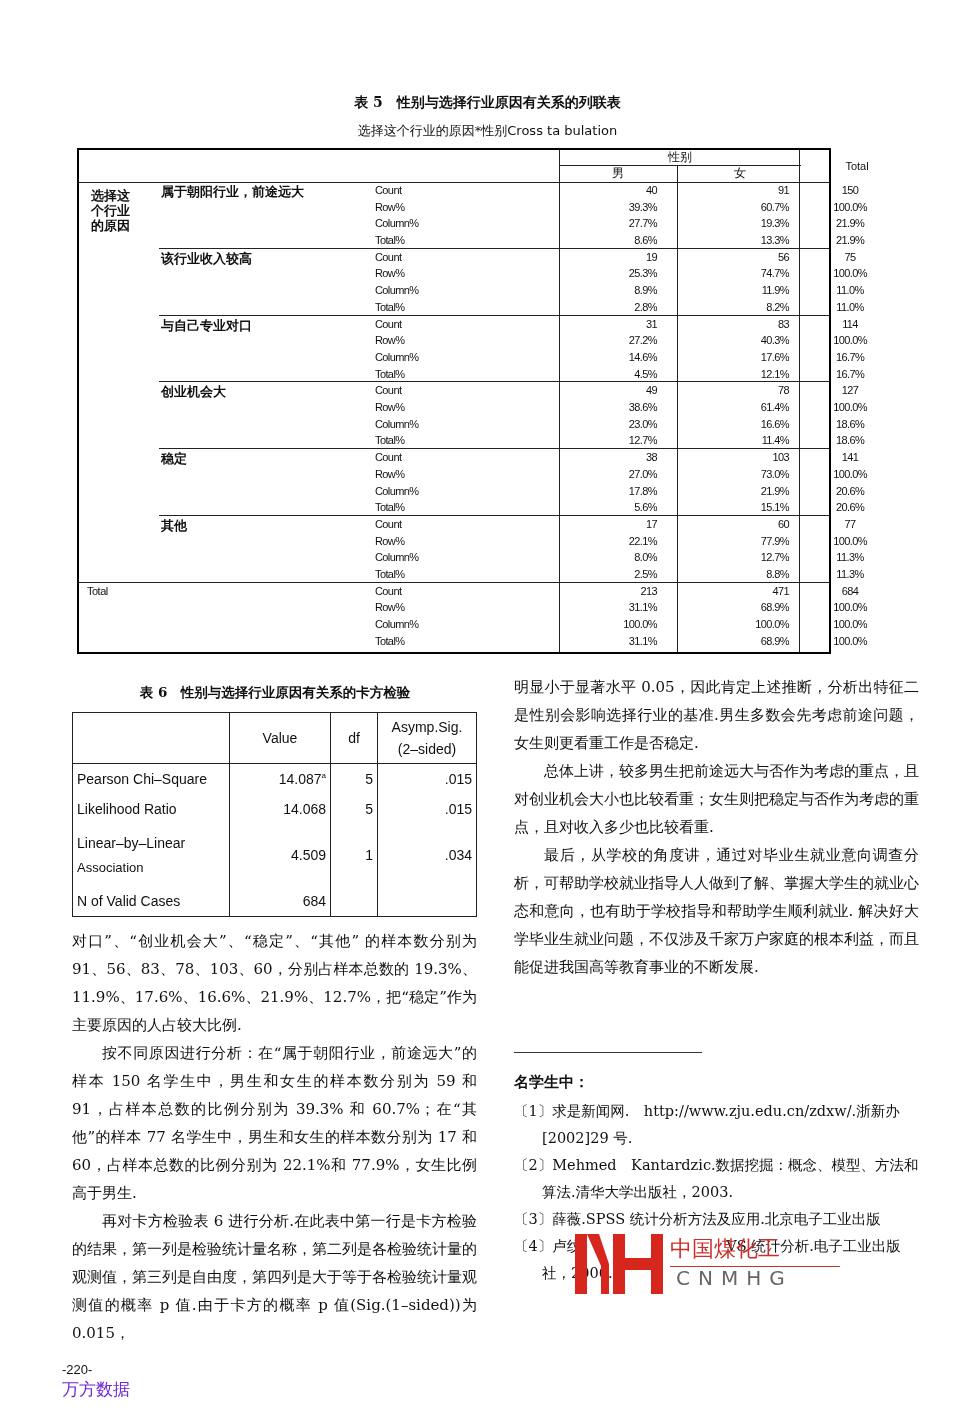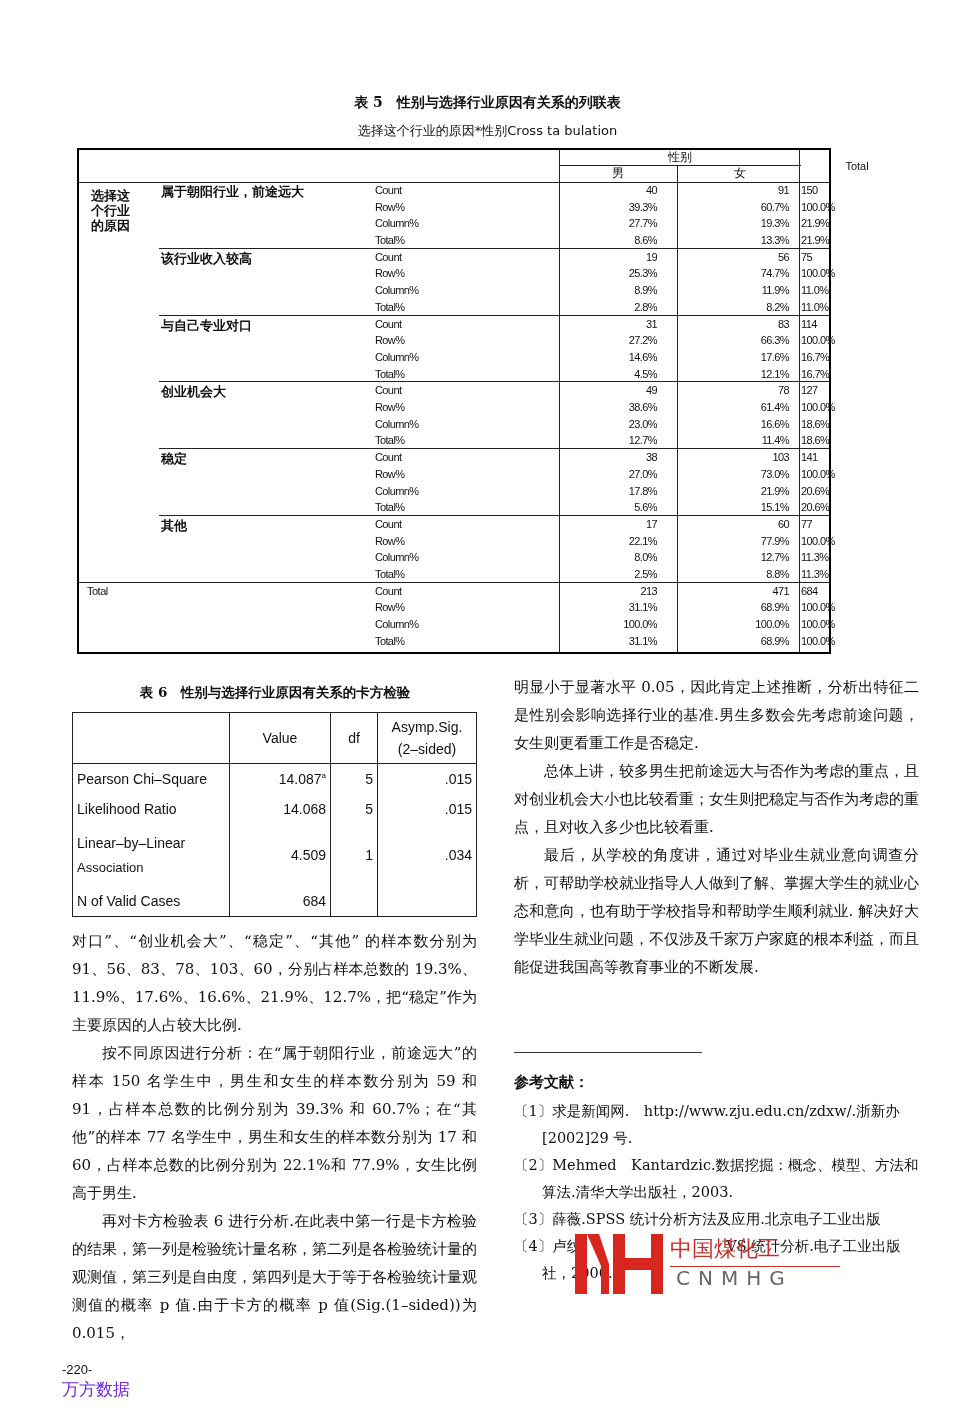--- a/index.html
+++ b/index.html
@@ -27,21 +27,21 @@
                  font-family: "DejaVu Sans", sans-serif; }
   .group { position: absolute; left: 0; right: 0; height: 67px; }
   .group .topline { position: absolute; left: 80px; right: 0; top: -1px; border-top: 1.3px solid #222; }
   .g-label { position: absolute; left: 82px; top: 2px; width: 180px; font-size: 13px; line-height: 15px;
              font-family: "DejaVu Sans", sans-serif; font-weight: bold; }
   .stat-row { position: absolute; left: 0; right: 0; height: 16.7px; font-size: 11px; line-height: 16.7px;
               font-family: "Liberation Sans", sans-serif; letter-spacing: -0.6px; }
   .stat-name { position: absolute; left: 296px; }
   .c-m { position: absolute; left: 480px; width: 98px; text-align: right; }
   .c-f { position: absolute; left: 600px; width: 110px; text-align: right; }
-  .c-t { position: absolute; left: 722px; width: 98px; text-align: left; }
+  .c-t { position: absolute; left: 722px; width: 98px; text-align: center; }
   .total-label { position: absolute; left: 8px; top: 2px; font-size: 11px; font-family: "Liberation Sans", sans-serif; letter-spacing:-0.5px; }
 
   
   .t6-title { left: 70px; width: 410px; top: 684px; text-align: center; font-size: 13.5px; font-weight: bold; }
   .t6 { left: 72px; top: 712px; width: 405px; height: 200px; border-collapse: collapse;
         font-family: "Liberation Sans", "DejaVu Sans", sans-serif; font-size: 14px; }
   .t6 table { border-collapse: collapse; width: 405px; }
   .t6 td, .t6 th { border: 1.2px solid #222; padding: 0 4px; font-weight: normal; }
   .t6 th { text-align: center; height: 50px; line-height: 22px; }
   .t6 td.num { text-align: right; }
@@ -150,21 +150,21 @@
         <div class="g-label">与自己专业对口</div>
         <div class="stat-row" style="top: 0px;">
           <span class="stat-name">Count</span>
           <span class="c-m">31</span>
           <span class="c-f">83</span>
           <span class="c-t">114</span>
         </div>
         <div class="stat-row" style="top: 16.7px;">
           <span class="stat-name">Row%</span>
           <span class="c-m">27.2%</span>
-          <span class="c-f">66.3%</span>
+          <span class="c-f">40.3%</span>
           <span class="c-t">100.0%</span>
         </div>
         <div class="stat-row" style="top: 33.4px;">
           <span class="stat-name">Column%</span>
           <span class="c-m">14.6%</span>
           <span class="c-f">17.6%</span>
           <span class="c-t">16.7%</span>
         </div>
         <div class="stat-row" style="top: 50.1px;">
           <span class="stat-name">Total%</span>
@@ -340,21 +340,21 @@
   <p class="indent">再对卡方检验表 6 进行分析.在此表中第一行是卡方检验的结果，第一列是检验统计量名称，第二列是各检验统计量的观测值，第三列是自由度，第四列是大于等于各检验统计量观测值的概率 p 值.由于卡方的概率 p 值(Sig.(1–sided))为 0.015，</p>
 </div>
 
 <div class="abs col right-col">
   <p>明显小于显著水平 0.05，因此肯定上述推断，分析出特征二是性别会影响选择行业的基准.男生多数会先考虑前途问题，女生则更看重工作是否稳定.</p>
   <p class="indent">总体上讲，较多男生把前途远大与否作为考虑的重点，且对创业机会大小也比较看重；女生则把稳定与否作为考虑的重点，且对收入多少也比较看重.</p>
   <p class="indent">最后，从学校的角度讲，通过对毕业生就业意向调查分析，可帮助学校就业指导人人做到了解、掌握大学生的就业心态和意向，也有助于学校指导和帮助学生顺利就业. 解决好大学毕业生就业问题，不仅涉及千家万户家庭的根本利益，而且能促进我国高等教育事业的不断发展.</p>
 </div>
 
 <div class="abs ref-divider"></div>
-<div class="abs ref-head">参考文献：</div>
+<div class="abs ref-head">名学生中：</div>
 <div class="abs refs">
   <div class="ref">〔1〕求是新闻网.　http://www.zju.edu.cn/zdxw/.浙新办[2002]29 号.</div>
   <div class="ref">〔2〕Mehmed　Kantardzic.数据挖掘：概念、模型、方法和算法.清华大学出版社，2003.</div>
   <div class="ref">〔3〕薛薇.SPSS 统计分析方法及应用.北京电子工业出版</div>
   <div class="ref">〔4〕卢纹　　　　　　　　　　VS 统计分析.电子工业出版社，2006.</div>
 </div>
 
 <div class="abs logo">
   <svg class="logo-mark" viewBox="0 0 88 60">
     <rect x="0" y="0" width="12" height="60" fill="#d7261e"></rect>

